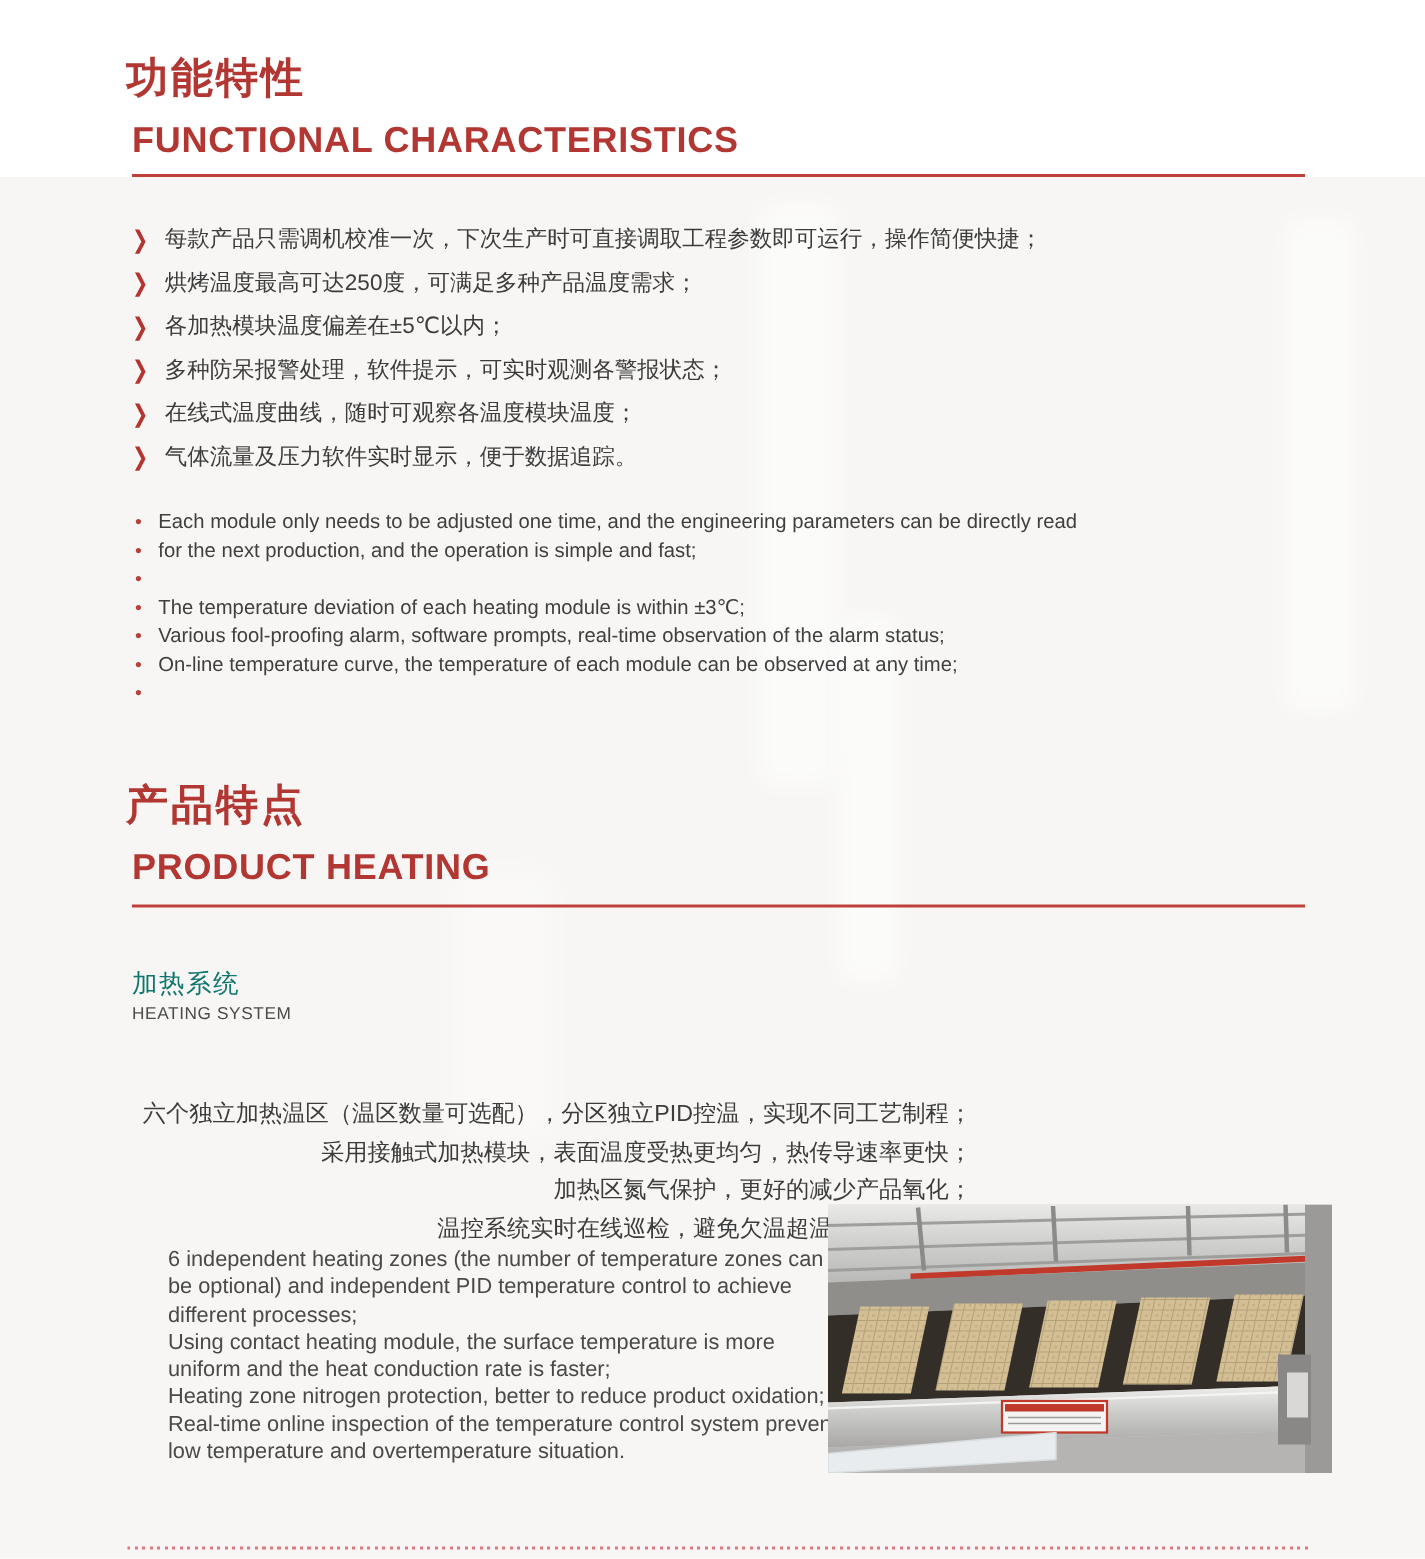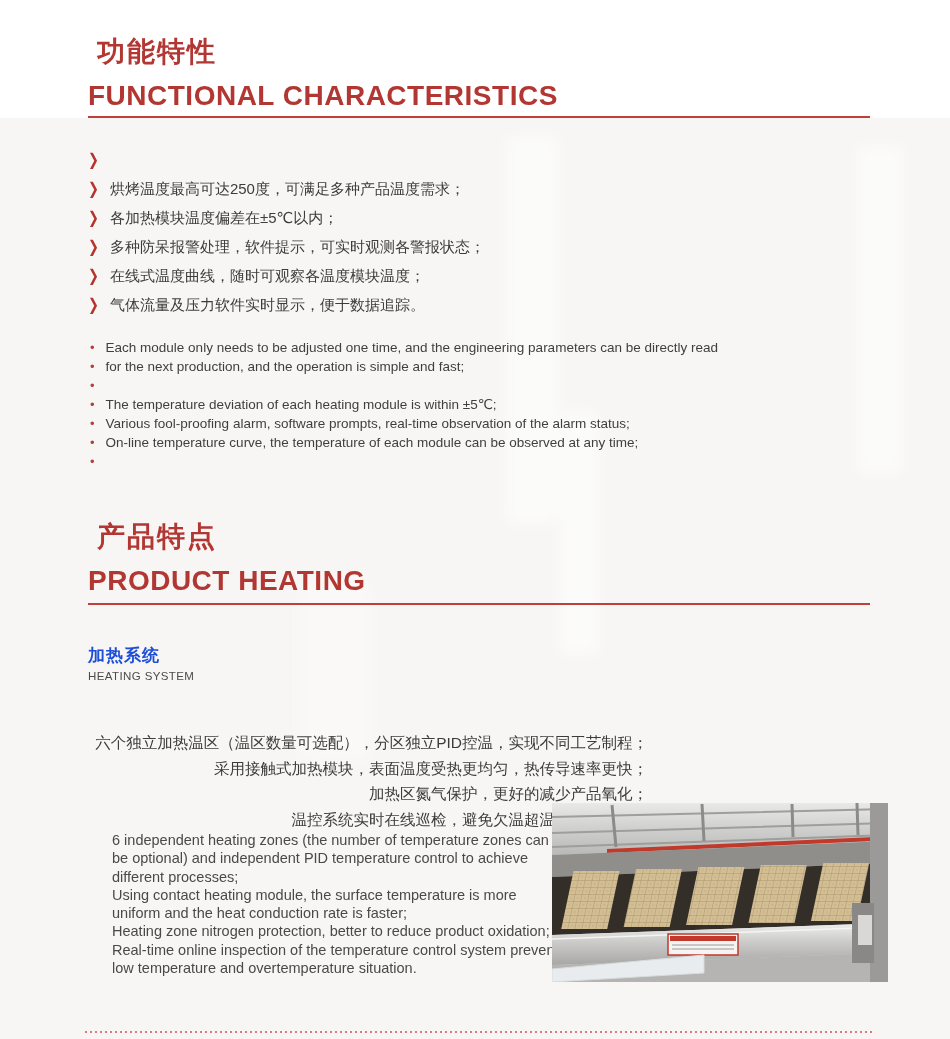--- a/index.html
+++ b/index.html
@@ -9,26 +9,26 @@
     font-family:"Liberation Sans","DejaVu Sans",sans-serif;
   }
   .panel{
     position:absolute;left:0;top:118px;width:950px;height:921px;
     background:#f7f6f4;
   }
   .wm{position:absolute;background:rgba(255,255,255,.55);filter:blur(7px);border-radius:10px;}
 
   
   .sec-zh{
-    position:absolute;left:97px;
+    position:absolute;left:84px;
     font-size:28px;font-weight:bold;color:#b23732;letter-spacing:2px;line-height:1;
   }
   .sec-en{
     position:absolute;left:88px;
-    font-size:28px;font-weight:bold;color:#b23732;letter-spacing:0.5px;line-height:1;
+    font-size:24px;font-weight:bold;color:#b23732;letter-spacing:0.5px;line-height:1;
   }
   .rule{
     position:absolute;left:88px;width:782px;height:2px;background:#bf403b;
   }
 
   
   .zh-list{position:absolute;left:88px;top:151px;width:790px;}
   .zh-list .row{
     display:flex;align-items:flex-start;gap:11px;
     margin-bottom:12px;
@@ -43,21 +43,21 @@
   .en-list{position:absolute;left:90px;top:338px;width:790px;}
   .en-list .row{
     display:flex;align-items:flex-start;gap:11px;
     font-size:13.5px;color:#3f3f3f;line-height:19px;
   }
   .dot{color:#b5413c;font-size:13px;line-height:19px;}
 
   
   .sub-zh{
     position:absolute;left:88px;top:647px;
-    font-size:17px;font-weight:bold;color:#1d4ed8;letter-spacing:1px;line-height:1;
+    font-size:17px;font-weight:normal;color:#0f766e;letter-spacing:1px;line-height:1;
   }
   .sub-en{
     position:absolute;left:88px;top:671px;
     font-size:11.5px;color:#4b4b4b;letter-spacing:0.4px;line-height:1;
   }
 
   .zh-para{
     position:absolute;left:88px;top:730px;width:560px;
     font-size:15.5px;color:#3c3c3c;line-height:25.5px;white-space:pre-line;text-align:right;
   }
@@ -85,20 +85,21 @@
 <div class="wm" style="left:856px;top:145px;width:48px;height:330px;"></div>
 <div class="wm" style="left:300px;top:580px;width:70px;height:180px;opacity:.6;"></div>
 
 <div class="sec-zh" style="top:38px;">功能特性</div>
 <div class="sec-en" style="top:82px;">FUNCTIONAL CHARACTERISTICS</div>
 <div class="rule" style="top:116px;"></div>
 
 <div class="zh-list">
   <div class="row">
     <span class="chev">❯</span>
+    <span>每款产品只需调机校准一次，下次生产时可直接调取工程参数即可运行，操作简便快捷；</span>
   </div>
   <div class="row">
     <span class="chev">❯</span>
     <span>烘烤温度最高可达250度，可满足多种产品温度需求；</span>
   </div>
   <div class="row">
     <span class="chev">❯</span>
     <span>各加热模块温度偏差在±5℃以内；</span>
   </div>
   <div class="row">
@@ -122,21 +123,21 @@
   </div>
   <div class="row">
     <span class="dot">•</span>
     <span>for the next production, and the operation is simple and fast;</span>
   </div>
   <div class="row">
     <span class="dot">•</span>
   </div>
   <div class="row">
     <span class="dot">•</span>
-    <span>The temperature deviation of each heating module is within ±5℃;</span>
+    <span>The temperature deviation of each heating module is within ±3℃;</span>
   </div>
   <div class="row">
     <span class="dot">•</span>
     <span>Various fool-proofing alarm, software prompts, real-time observation of the alarm status;</span>
   </div>
   <div class="row">
     <span class="dot">•</span>
     <span>On-line temperature curve, the temperature of each module can be observed at any time;</span>
   </div>
   <div class="row">

